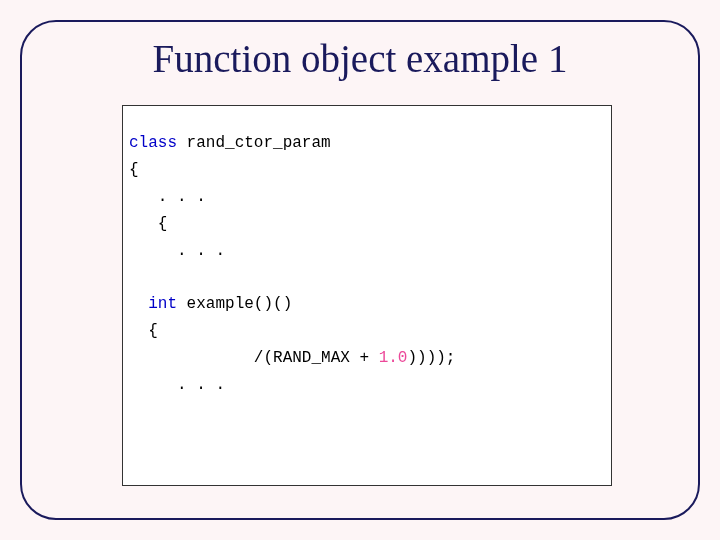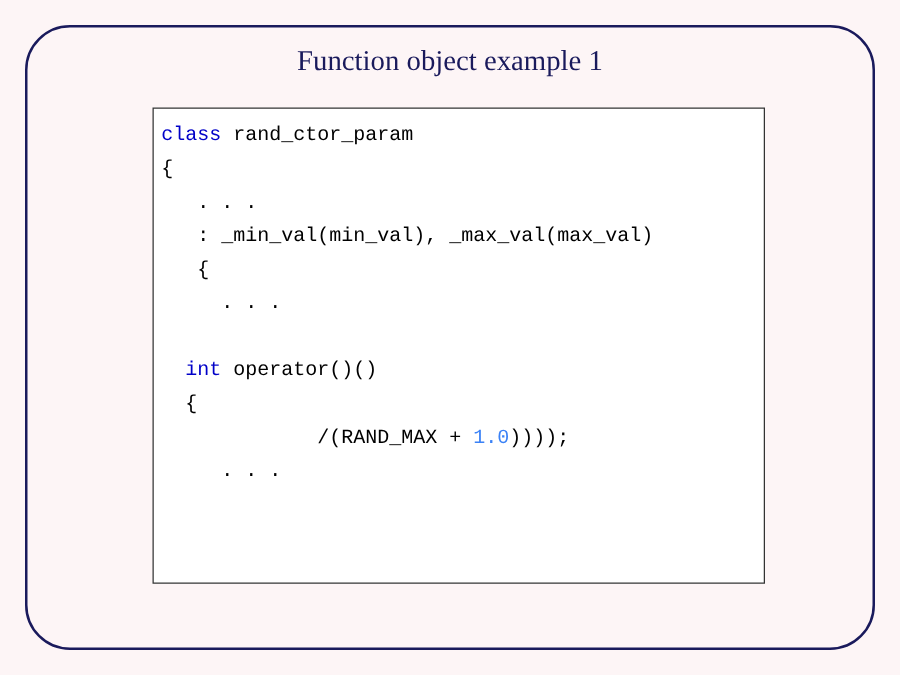--- a/index.html
+++ b/index.html
@@ -14,55 +14,54 @@
       width: 100%;
       height: 100%;
       border: 2px solid #1a1a5c;
       border-radius: 36px;
       background: #fdf5f6;
       padding: 14px 28px 18px 28px;
       overflow: hidden;
     }
     .title {
       text-align: center;
-      font-size: 23px;
+      font-size: 39px;
       color: #1a1a5c;
       font-weight: normal;
       margin-bottom: 24px;
       font-family: 'Times New Roman', Times, serif;
     }
     .code-box {
       border: 1px solid #333;
       background: #ffffff;
-      padding: 8px 6px 0 6px;
+      padding: 24px 6px 0 6px;
       margin: 0 58px 0 72px;
       height: 381px;
       overflow: hidden;
     }
     .code-line {
       font-family: Consolas, 'Courier New', monospace;
       font-size: 16px;
       line-height: 1.68;
       white-space: pre;
       color: #000;
     }
     .kw { color: #0000c8; }
-    .num { color: #3b82f6; }
+    .num { color: #ec4899; }
   </style>
 </head>
 <body>
 
 <div class="slide">
   <h1 class="title">Function object example 1</h1>
   <div class="code-box">
     <div class="code-line"><span class="kw">class</span><span> rand_ctor_param</span></div>
     <div class="code-line">{</div>
     <div class="code-line">   . . .</div>
-    <div class="code-line">   : _min_val(min_val), _max_val(max_val)</div>
     <div class="code-line">   {</div>
     <div class="code-line">     . . .</div>
     <div class="code-line"> </div>
-    <div class="code-line"><span class="kw">  int</span><span> operator()()</span></div>
+    <div class="code-line"><span class="kw">  int</span><span> example()()</span></div>
     <div class="code-line">  {</div>
     <div class="code-line"><span>             /(RAND_MAX + </span><span class="num">1.0</span><span>))));</span></div>
     <div class="code-line">     . . .</div>
   </div>
 </div>
 
 </body></html>

